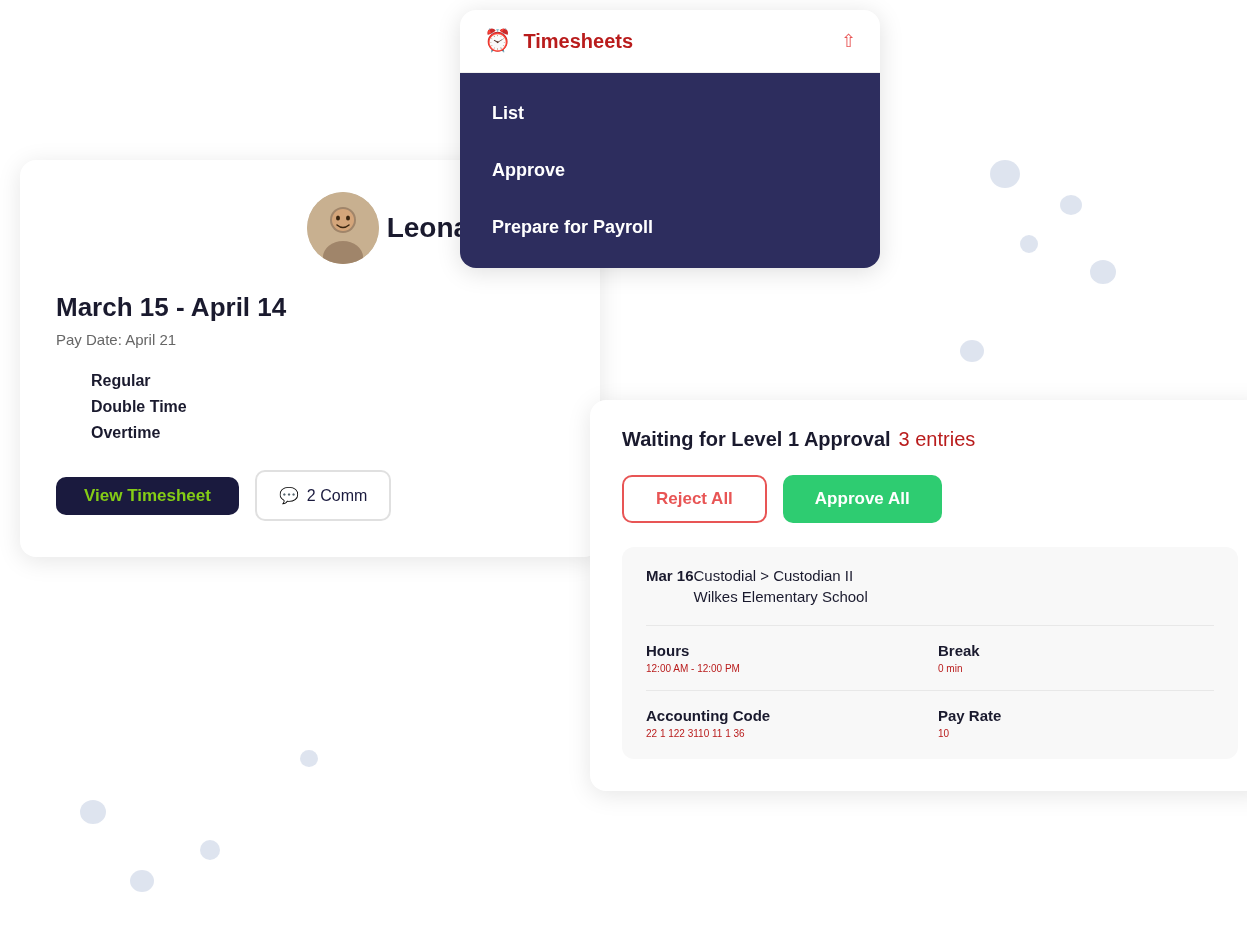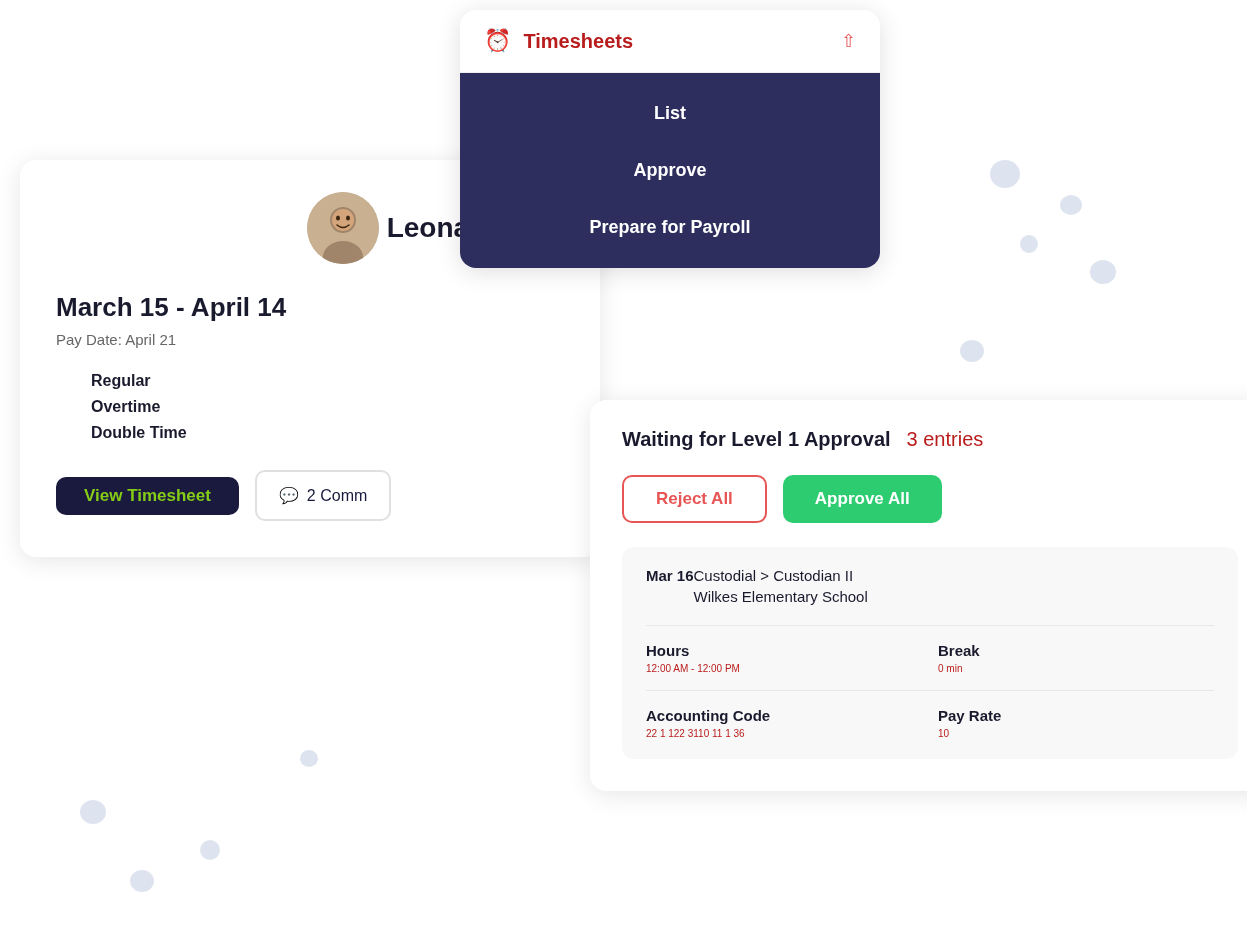--- a/index.html
+++ b/index.html
@@ -173,40 +173,39 @@
       background: #2d2d5e;
       padding: 12px 0;
     }
 
     .timesheets-menu-item {
       padding: 18px 32px;
       font-size: 18px;
       font-weight: 600;
       color: white;
       cursor: pointer;
-      text-align: center;
     }
 
     
     .approval-card {
       position: absolute;
       top: 400px;
       left: 590px;
       width: 680px;
       background: white;
       border-radius: 16px;
       box-shadow: 0 4px 24px rgba(0,0,0,0.10);
       padding: 28px 32px 32px 32px;
       z-index: 5;
     }
 
     .approval-header {
       display: flex;
       align-items: center;
-      gap: 16px;
+      gap: 8px;
       margin-bottom: 24px;
     }
 
     .approval-title {
       font-size: 20px;
       font-weight: 700;
       color: #1a1a2e;
     }
 
     .entries-badge {
@@ -342,22 +341,22 @@
         </svg>
       </div>
       <span class="employee-name">Leonard Troy</span>
     </div>
 
     <div class="date-range">March 15 - April 14</div>
     <div class="pay-date">Pay Date: April 21</div>
 
     <div class="pay-types">
       <div class="pay-type-item">Regular</div>
+      <div class="pay-type-item">Double Time</div>
       <div class="pay-type-item">Overtime</div>
-      <div class="pay-type-item">Double Time</div>
     </div>
 
     <div class="card-actions">
       <button class="btn-view-timesheet">View Timesheet</button>
       <button class="btn-comments">
         <span>💬</span>
         <span>2 Comm</span>
       </button>
     </div>
   </div>

